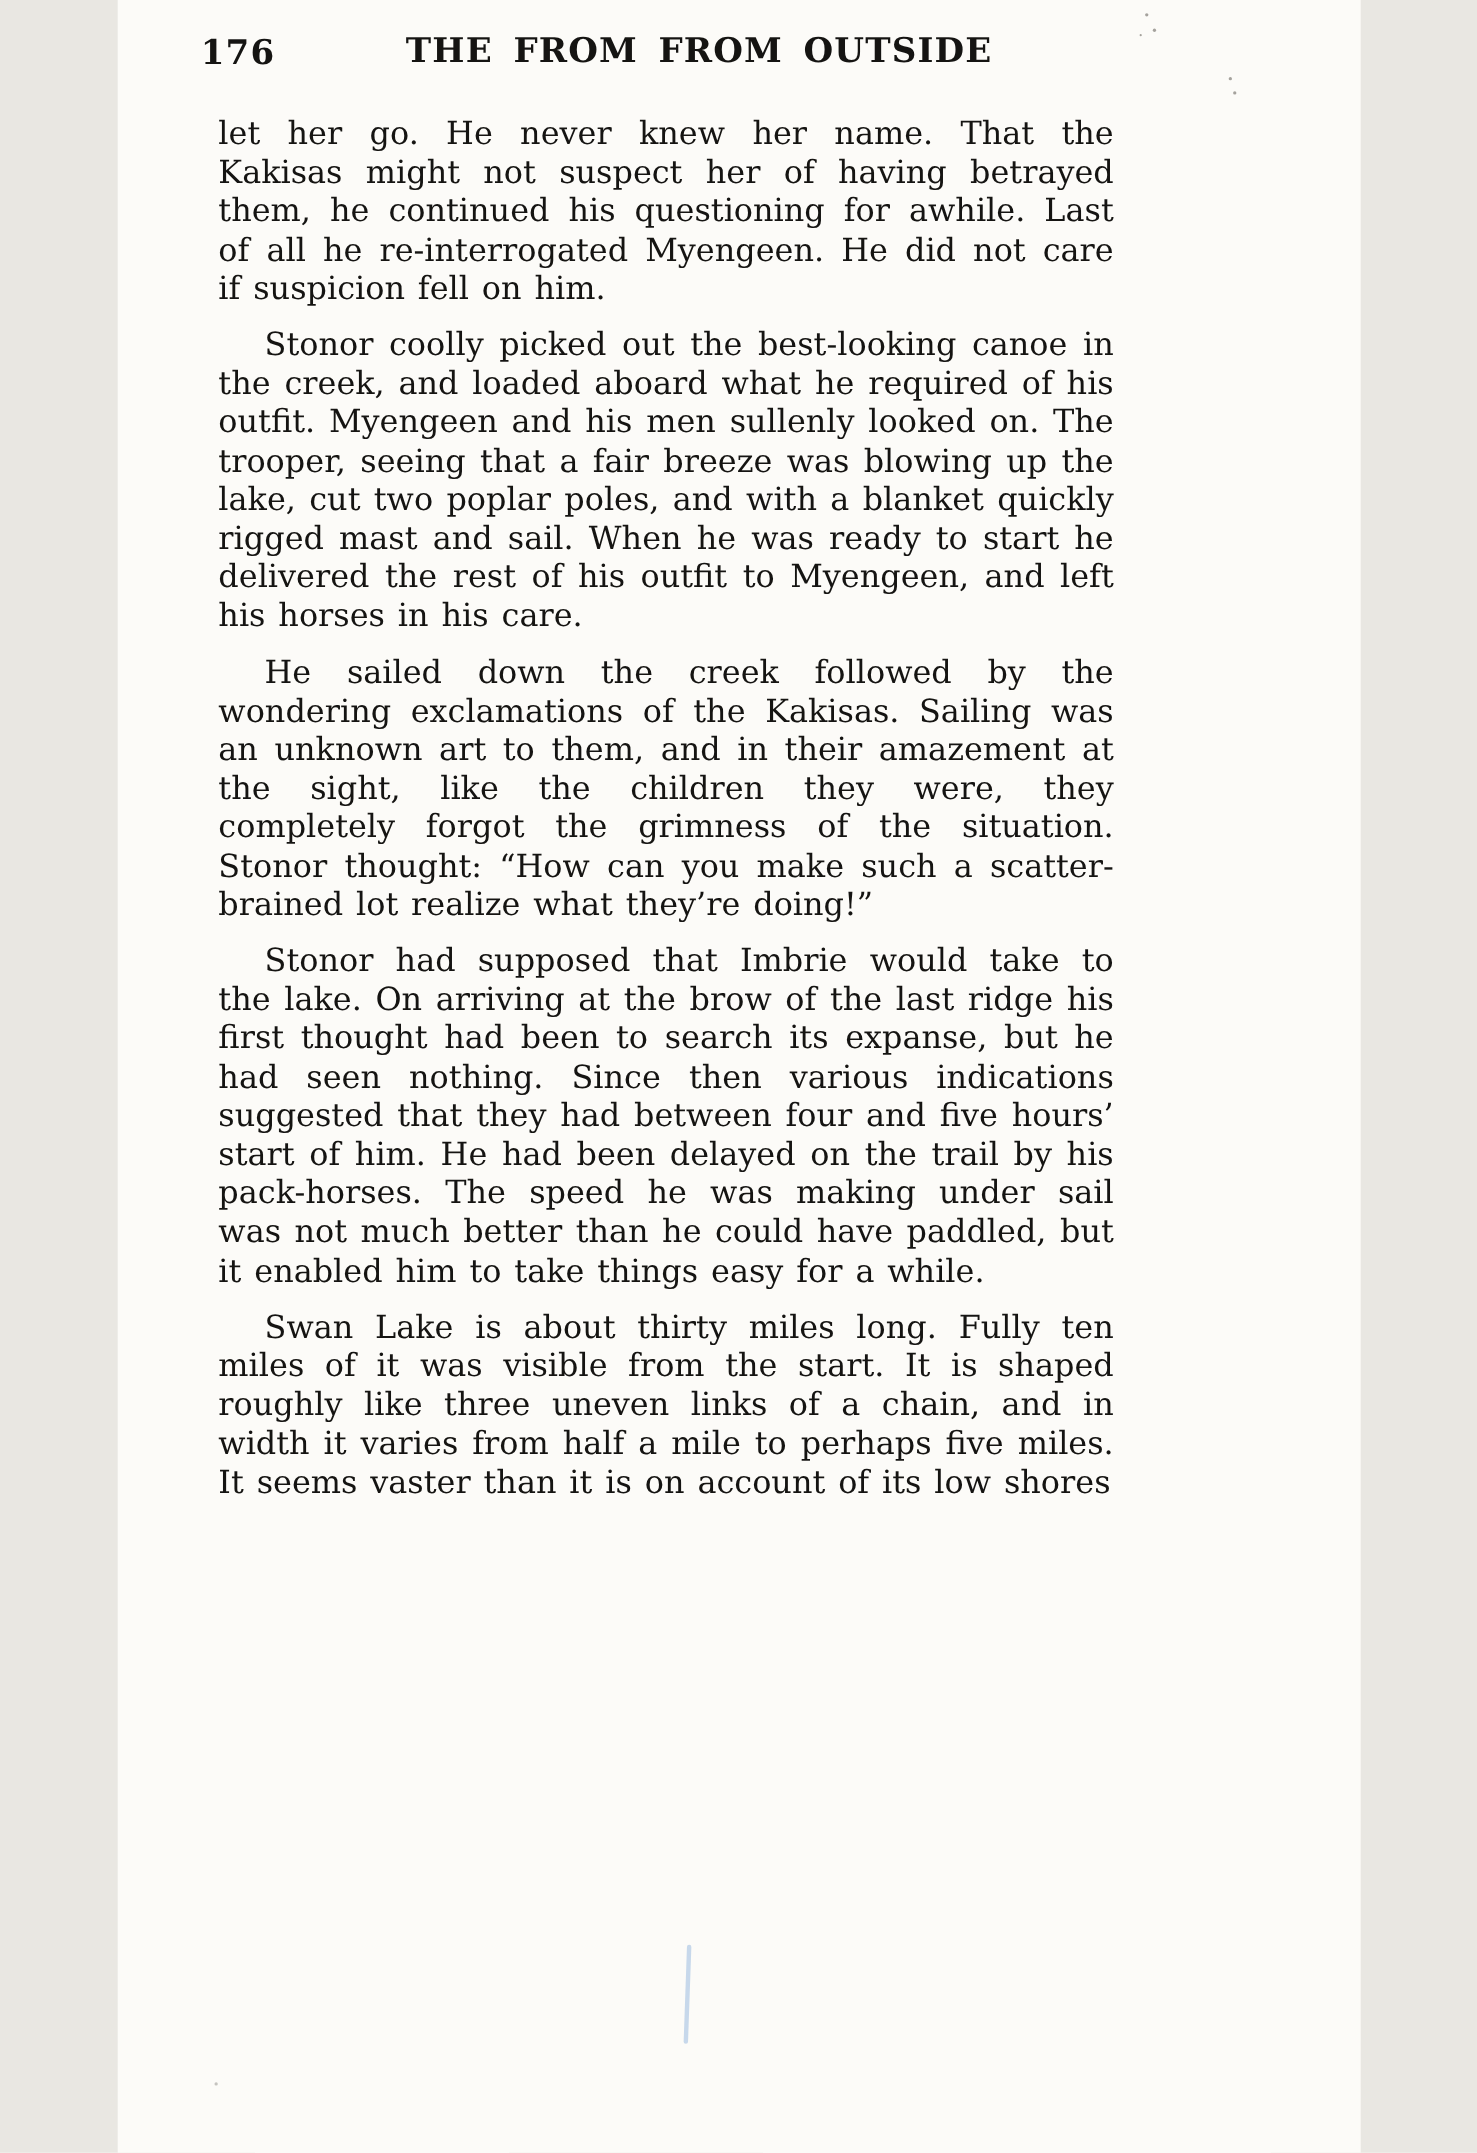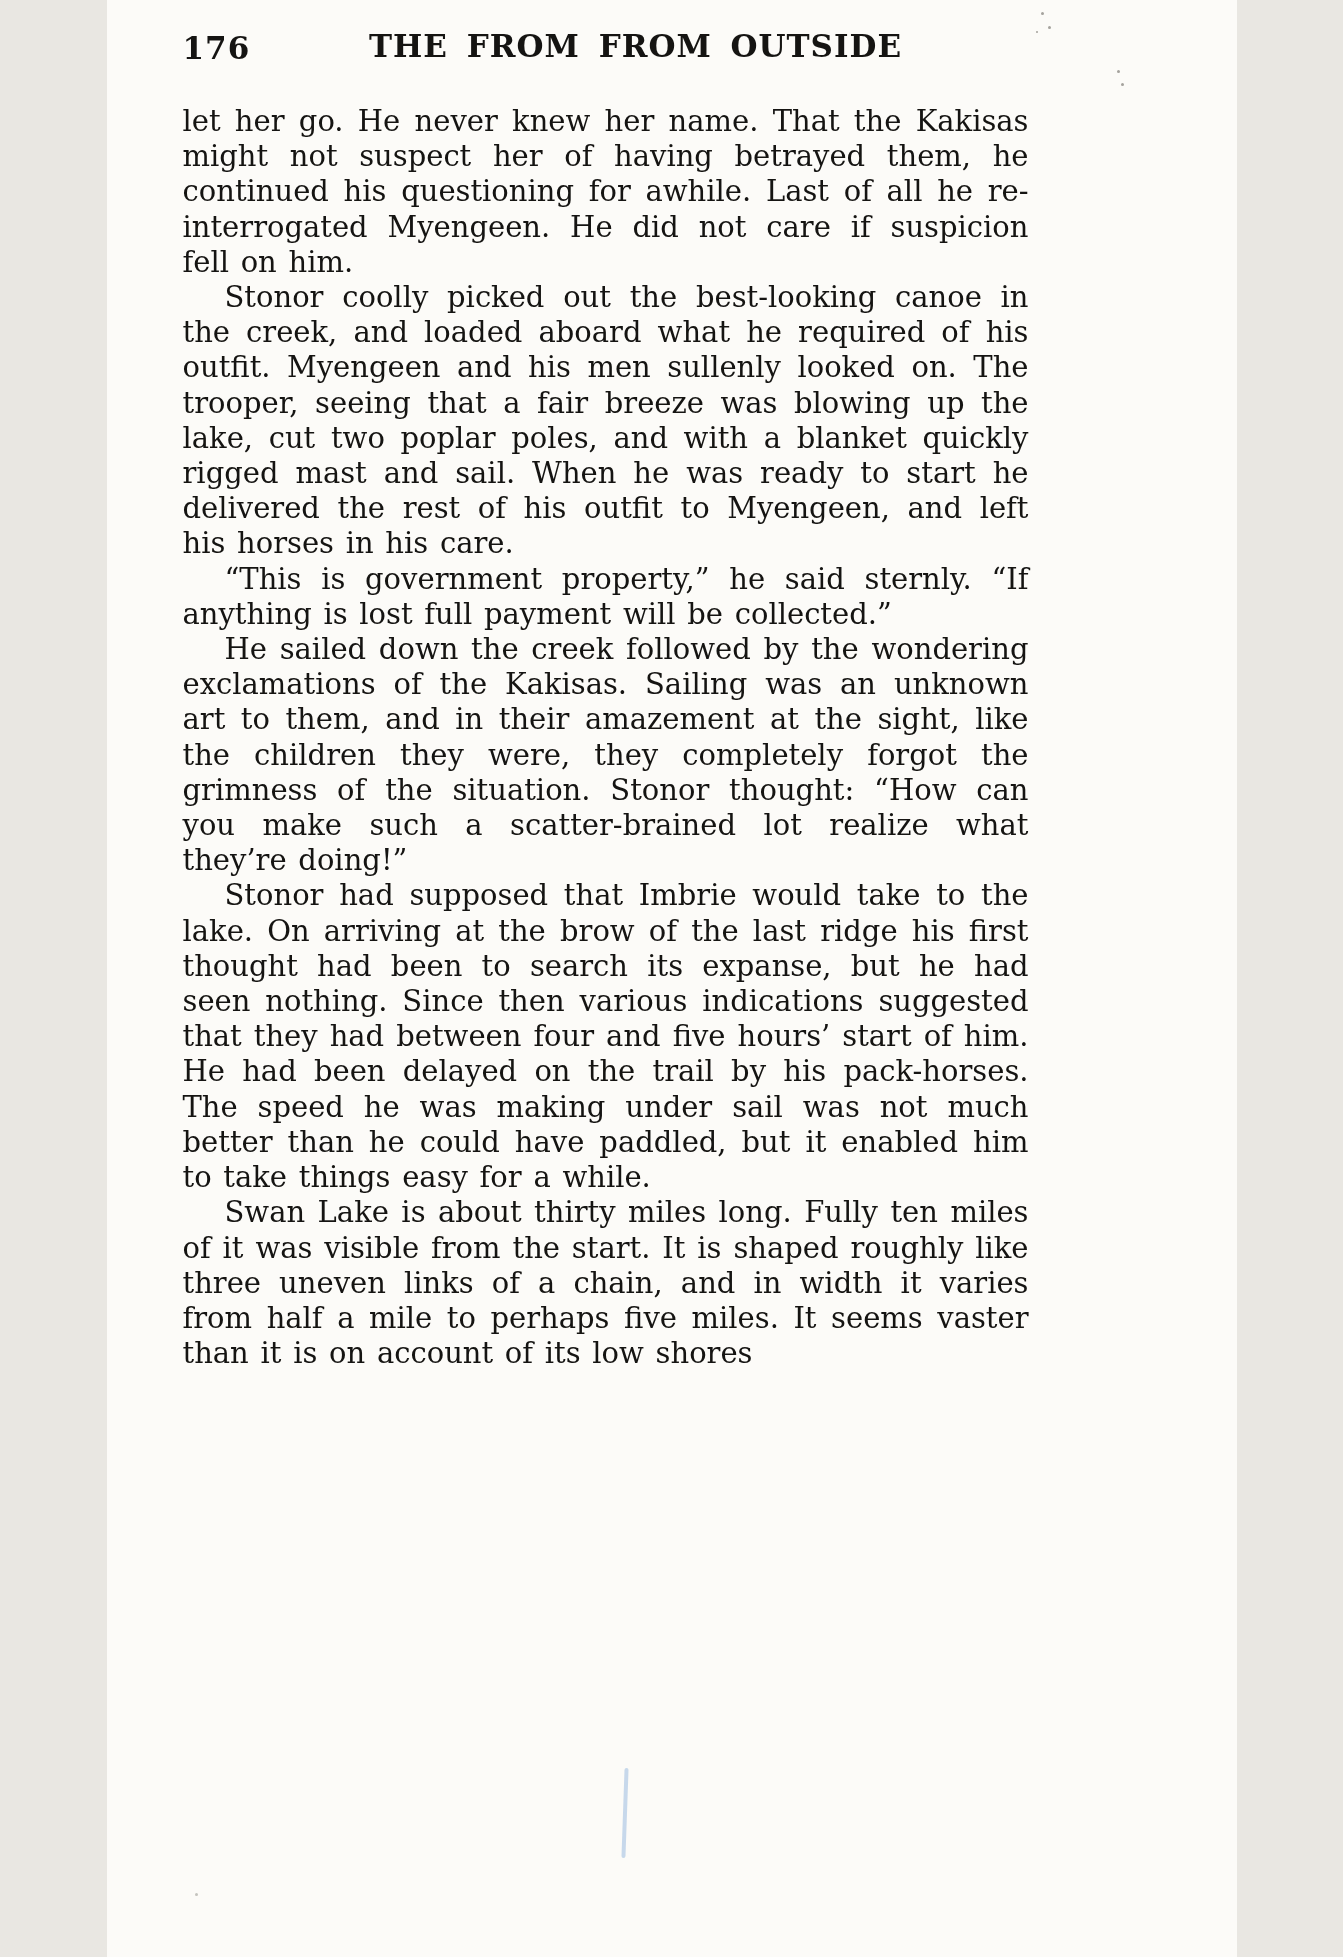--- a/index.html
+++ b/index.html
@@ -46,21 +46,21 @@
     word-spacing: 7px;
     padding-left: 60px;
   }
   .page-body {
     font-size: 29px;
     line-height: 35.2px;
     text-align: justify;
     word-spacing: 2.5px;
   }
   .para {
-    margin: 0;
+    margin: 16px;
     text-indent: 42px;
   }
   .para.no-indent {
     text-indent: 0;
   }
   
   .speck {
     position: absolute;
     background: #8e8c86;
     border-radius: 50%;
@@ -92,21 +92,20 @@
   <div class="text-block">
 
     <header class="page-header">
       <span class="page-number">176</span>
       <div class="page-title">THE FROM FROM OUTSIDE</div>
     </header>
 
     <main class="page-body">
       <p class="para no-indent">let her go.  He never knew her name.  That the Kakisas might not suspect her of having betrayed them, he continued his questioning for awhile.  Last of all he re-interrogated Myengeen.  He did not care if suspicion fell on him.</p>
       <p class="para">Stonor coolly picked out the best-looking canoe in the creek, and loaded aboard what he required of his outfit.  Myengeen and his men sullenly looked on.  The trooper, seeing that a fair breeze was blowing up the lake, cut two poplar poles, and with a blanket quickly rigged mast and sail.  When he was ready to start he delivered the rest of his outfit to Myengeen, and left his horses in his care.</p>
-      <p class="para">“This is government property,” he said sternly. “If anything is lost full payment will be collected.”</p>
       <p class="para">He sailed down the creek followed by the wondering exclamations of the Kakisas.  Sailing was an unknown art to them, and in their amazement at the sight, like the children they were, they completely forgot the grimness of the situation.  Stonor thought:  “How can you make such a scatter-brained lot realize what they’re doing!”</p>
       <p class="para">Stonor had supposed that Imbrie would take to the lake.  On arriving at the brow of the last ridge his first thought had been to search its expanse, but he had seen nothing.  Since then various indications suggested that they had between four and five hours’ start of him.  He had been delayed on the trail by his pack-horses.  The speed he was making under sail was not much better than he could have paddled, but it enabled him to take things easy for a while.</p>
       <p class="para">Swan Lake is about thirty miles long.  Fully ten miles of it was visible from the start.  It is shaped roughly like three uneven links of a chain, and in width it varies from half a mile to perhaps five miles. It seems vaster than it is on account of its low shores</p>
     </main>
 
   </div>
 
   <span class="speck s1"></span>
   <span class="speck s2"></span>
   <span class="speck s3"></span>

